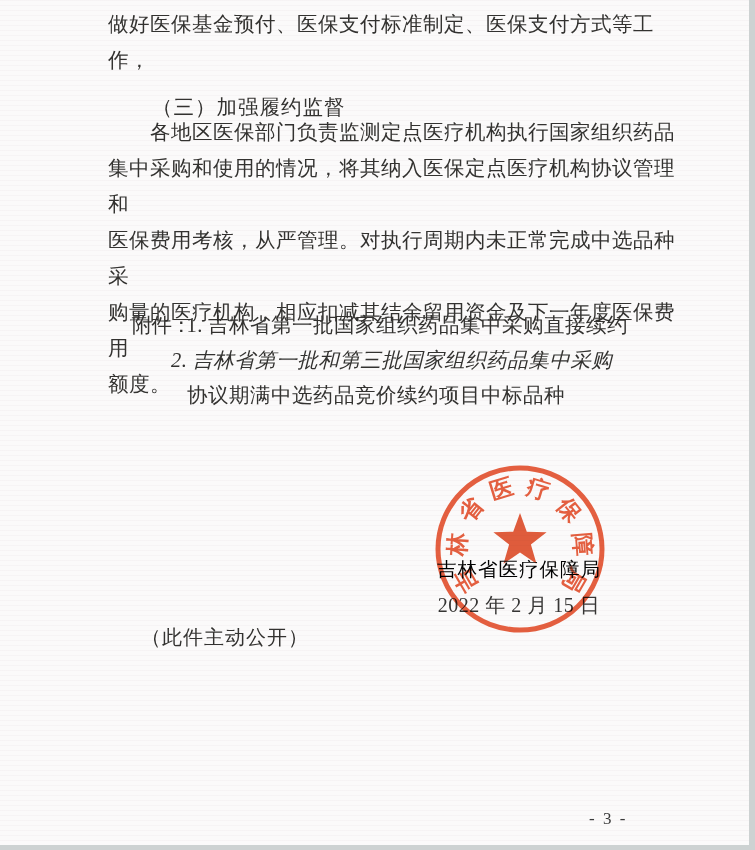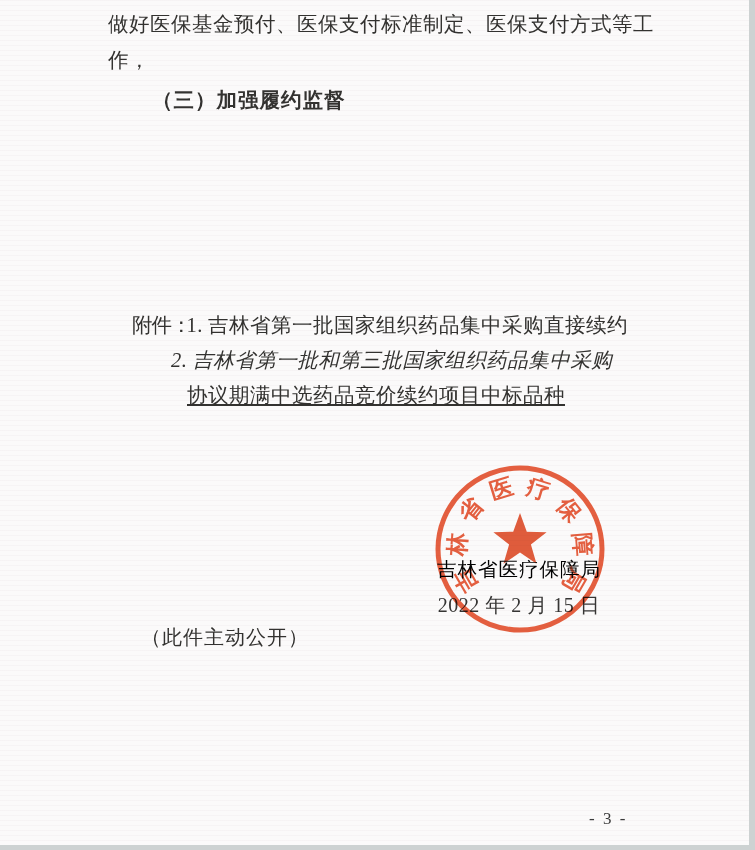--- a/index.html
+++ b/index.html
@@ -28,34 +28,34 @@
   .edge-bottom{
     position:absolute;bottom:0;left:0;width:100%;height:5px;
     background:#cdd2d2;
   }
   .text-block{
     position:absolute;left:108px;width:575px;
     font-size:20.5px;line-height:36px;letter-spacing:0.5px;
   }
   .para1{top:6px;}
   .heading{
-    top:82px;padding-left:44px;
-    font-weight:bold;letter-spacing:1px;
+    top:89px;padding-left:44px;
+    font-weight:normal;letter-spacing:1px;
   }
   .para2{top:114px;}
   .para2 .first{text-indent:42px;}
   .attachment{
     position:absolute;left:132px;top:308px;width:540px;
     font-size:20.5px;line-height:35px;letter-spacing:0.5px;
   }
   .att-label{letter-spacing:-1px;margin-right:-4px;}
   .att-num{margin-right:5px;}
   .att-cont1{padding-left:58px;}
   .att-item2{padding-left:39px;font-style:italic;}
-  .att-cont2{padding-left:55px;text-decoration:underline;}
+  .att-cont2{padding-left:55px;}
   .signature{
     position:absolute;left:419px;top:558px;width:200px;
     text-align:center;
   }
   .signature .agency{
     font-size:19.5px;line-height:24px;letter-spacing:1px;color:#000000;
   }
   .signature .date{
     margin-top:11px;font-size:20px;line-height:24px;letter-spacing:0.5px;color:#363534;
   }
@@ -81,20 +81,27 @@
 <body>
 
 <div class="page">
 
   <div class="text-block para1">
     <div class="line">做好医保基金预付、医保支付标准制定、医保支付方式等工作，</div>
   </div>
 
   <div class="text-block heading">（三）加强履约监督</div>
 
+  <div class="text-block para2">
+    <div class="line first">各地区医保部门负责监测定点医疗机构执行国家组织药品</div>
+    <div class="line">集中采购和使用的情况，将其纳入医保定点医疗机构协议管理和</div>
+    <div class="line">医保费用考核，从严管理。对执行周期内未正常完成中选品种采</div>
+    <div class="line">购量的医疗机构，相应扣减其结余留用资金及下一年度医保费用</div>
+    <div class="line">额度。</div>
+  </div>
 
   <div class="attachment">
     <div class="line">
       <span class="att-label">附件：</span><span class="att-num">1.</span><span>吉林省第一批国家组织药品集中采购直接续约</span>
     </div>
     <div class="line att-item2">
       <span class="att-num">2.</span><span>吉林省第一批和第三批国家组织药品集中采购</span>
     </div>
     <div class="line att-cont2">协议期满中选药品竞价续约项目中标品种</div>
   </div>

